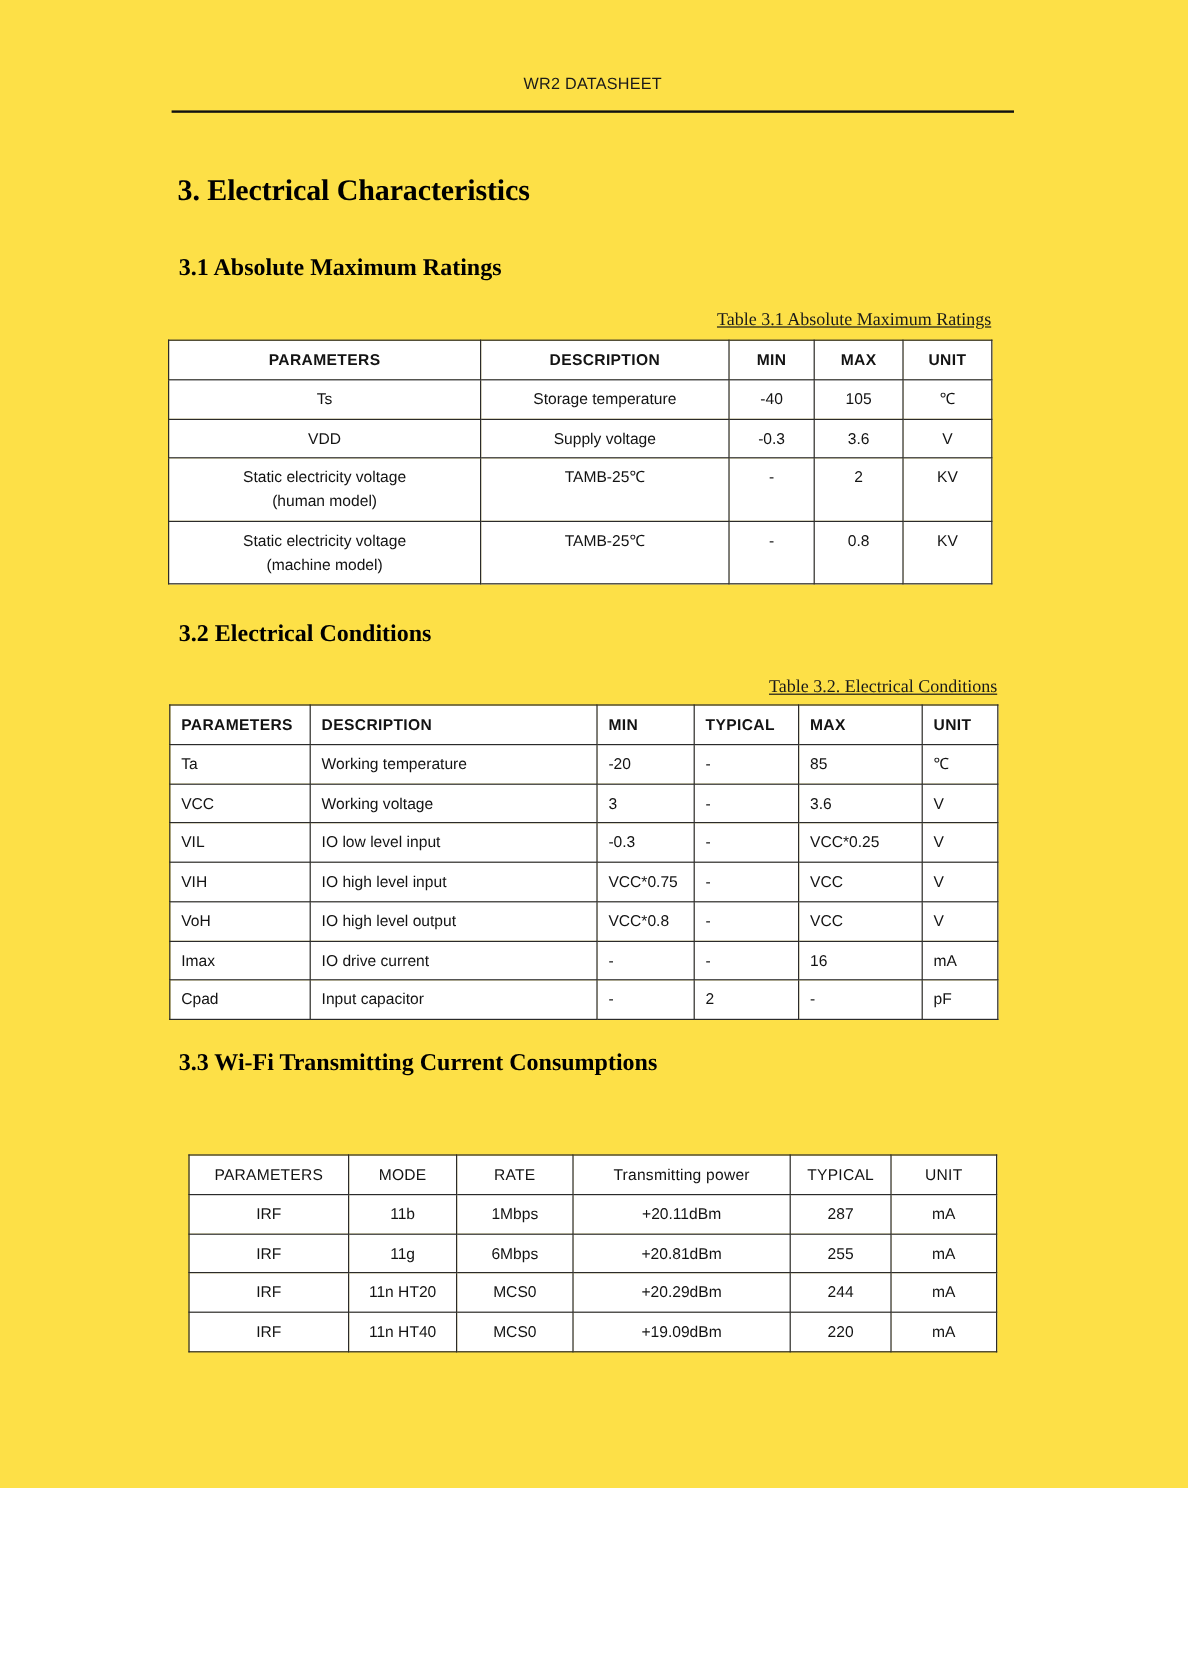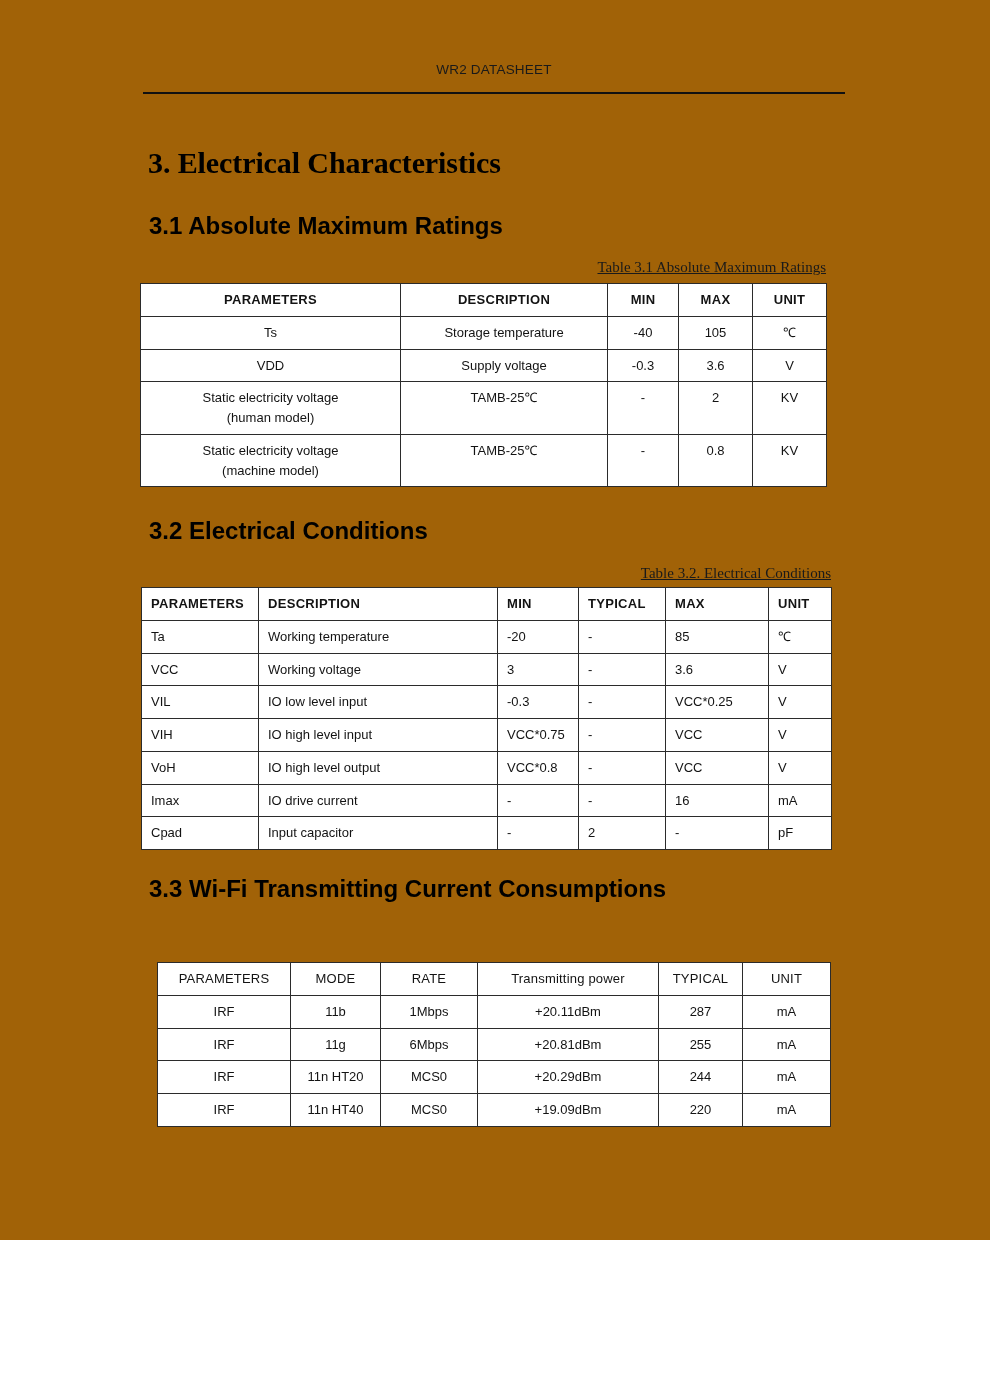--- a/index.html
+++ b/index.html
@@ -4,21 +4,21 @@
 <style>
   html, body {
     margin: 0;
     padding: 0;
     background: #ffffff;
   }
   .page {
     position: relative;
     width: 990px;
     height: 1240px;
-    background: #a16207;
+    background: #fde047;
     overflow: hidden;
     font-family: "Liberation Sans", sans-serif;
     color: #111111;
   }
 
   
   .page-header {
     position: absolute;
     left: 143px;
     top: 62px;
@@ -37,31 +37,31 @@
     height: 0;
     border-top: 2.4px solid #111111;
   }
 
   
   .h1 {
     position: absolute;
     left: 148px;
     font-family: "Liberation Serif", serif;
     font-weight: bold;
-    font-size: 30px;
+    font-size: 25px;
     letter-spacing: -0.1px;
     color: #000000;
     white-space: nowrap;
   }
   .h2 {
     position: absolute;
     left: 149px;
-    font-family: Liberation Sans, sans-serif;
+    font-family: Liberation Serif, serif;
     font-weight: bold;
-    font-size: 24px;
+    font-size: 20px;
     color: #000000;
     white-space: nowrap;
   }
 
   
   .caption {
     position: absolute;
     font-family: "Liberation Serif", serif;
     font-size: 15px;
     color: #1a1a1a;

